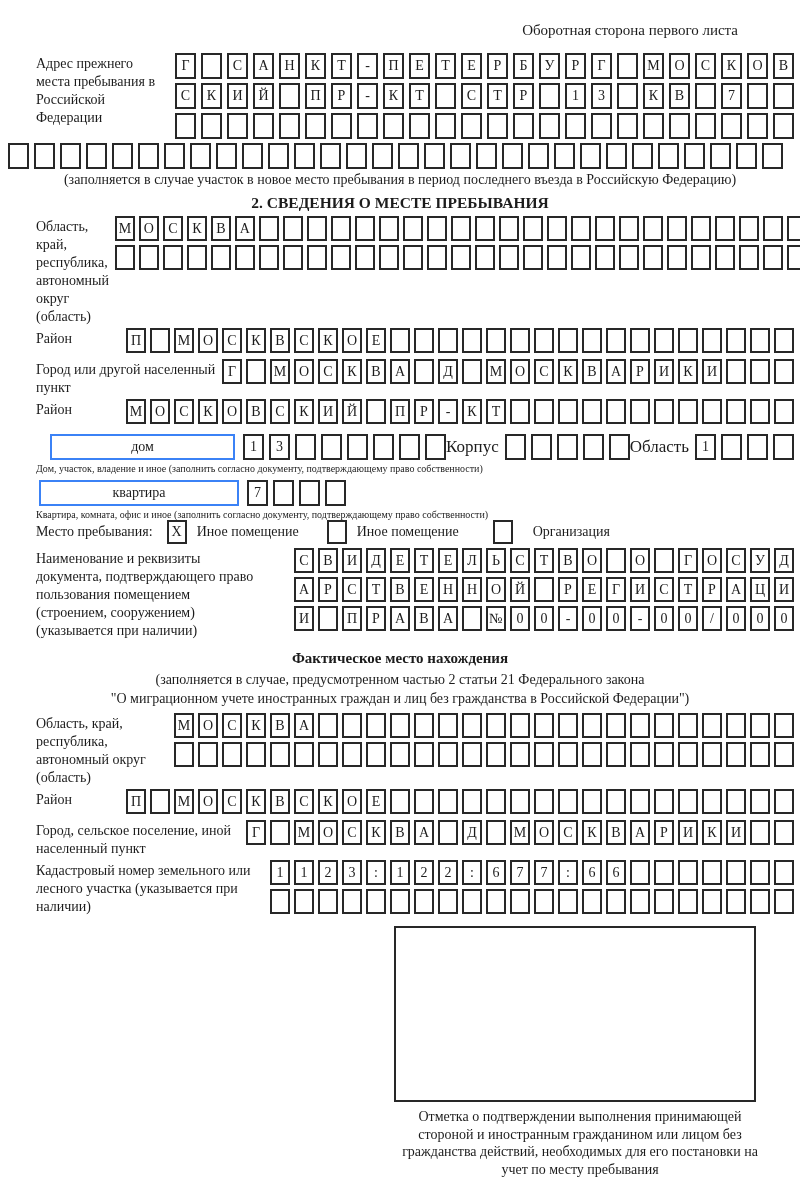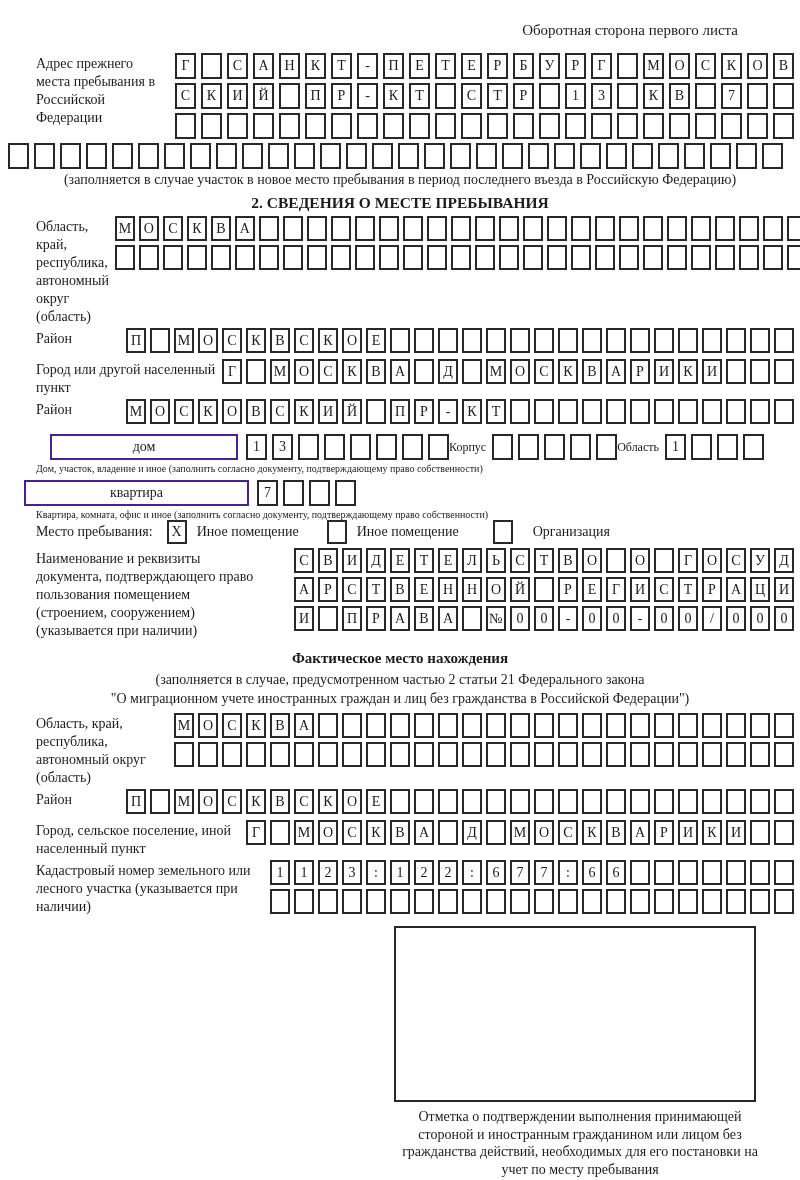--- a/index.html
+++ b/index.html
@@ -21,26 +21,26 @@
     font-size:14px;line-height:1;
   }
   .cellrow.big{gap:5px;}
   .cellrow.big .cell{width:21px;height:26px;}
   .fullrow{margin:0 0 2px 2px;}
   .note-center{text-align:center;font-size:14px;line-height:17px;margin-top:2px;}
   .sec-title{text-align:center;font-weight:bold;font-size:15.5px;margin:6px 0 4px 0;}
   .houseline,.aptline{display:flex;align-items:center;margin-top:6px;}
   .houseline .cellrow,.aptline .cellrow{margin-bottom:0;}
   .labelbox{
-    box-sizing:border-box;border:2px solid #4c1d95;height:26px;
+    box-sizing:border-box;border:2px solid #3b82f6;height:26px;
     display:flex;align-items:center;justify-content:center;font-size:14px;
   }
   .housebox{width:188px;margin-left:44px;margin-right:8px;}
-  .aptbox{width:225px;margin-left:18px;margin-right:8px;}
-  .inlinelabel{font-size:12px;margin:0 6px 0 0;}
+  .aptbox{width:200px;margin-left:33px;margin-right:8px;}
+  .inlinelabel{font-size:17px;margin:0 6px 0 0;}
   .sidenote{font-size:10px;margin-top:3px;padding-left:30px;}
   .stayline{display:flex;align-items:center;padding-left:30px;font-size:14px;text-align:center;}
   .cb{
     flex:none;width:20px;height:24px;box-sizing:border-box;border:2px solid #282828;
     display:flex;align-items:center;justify-content:center;font-size:14px;
     margin-left:14px;margin-right:10px;
   }
   .staynote{font-size:14px;margin-top:3px;padding-left:205px;}
   .fact-title{text-align:center;font-weight:bold;font-size:15px;margin:10px 0 4px 0;}
   .stampwrap{margin-left:388px;margin-top:8px;width:372px;}

